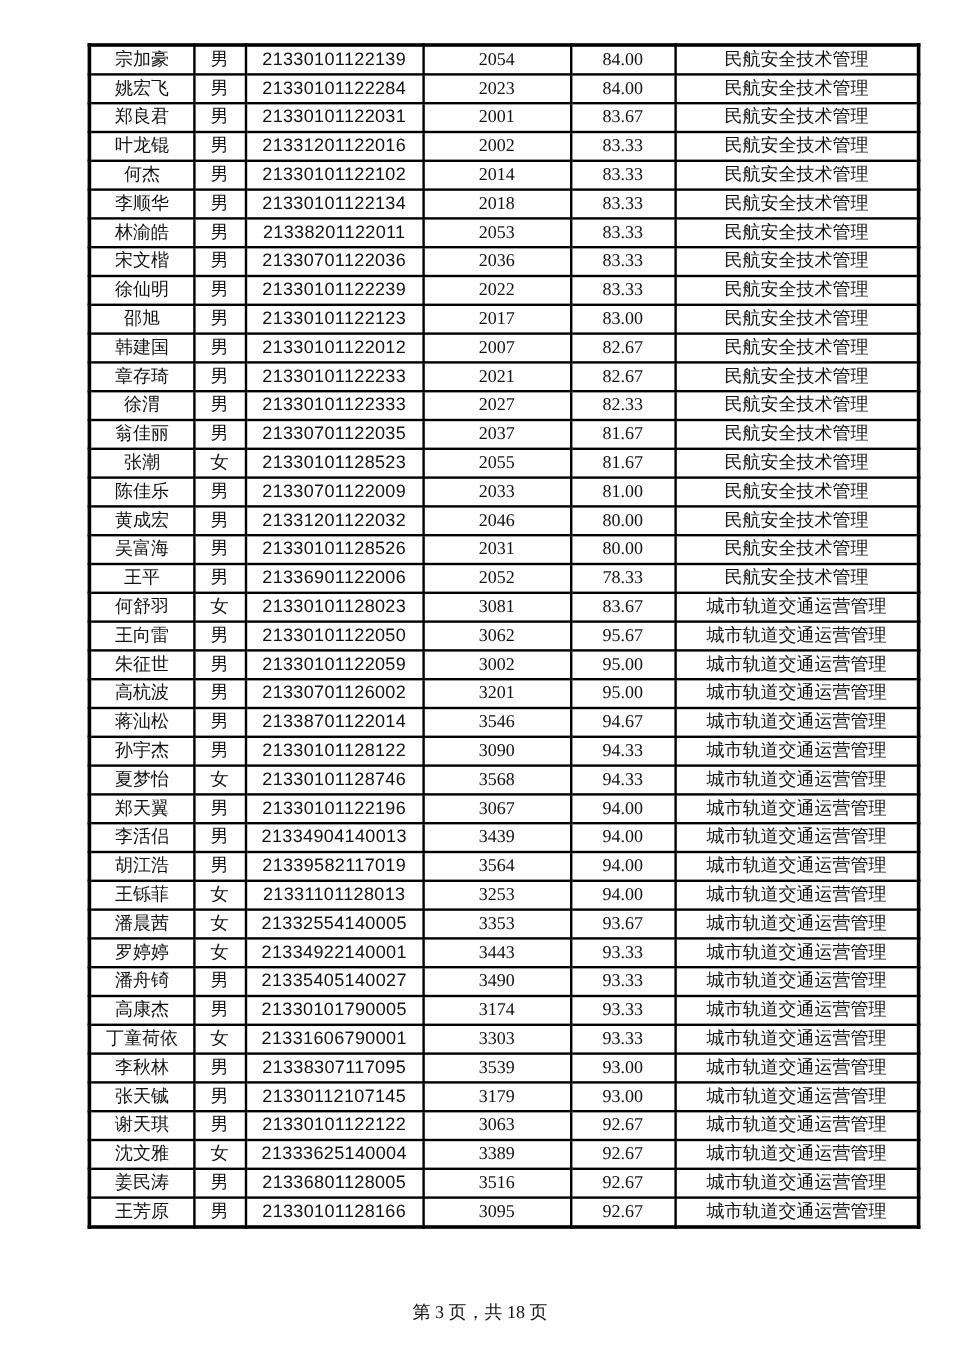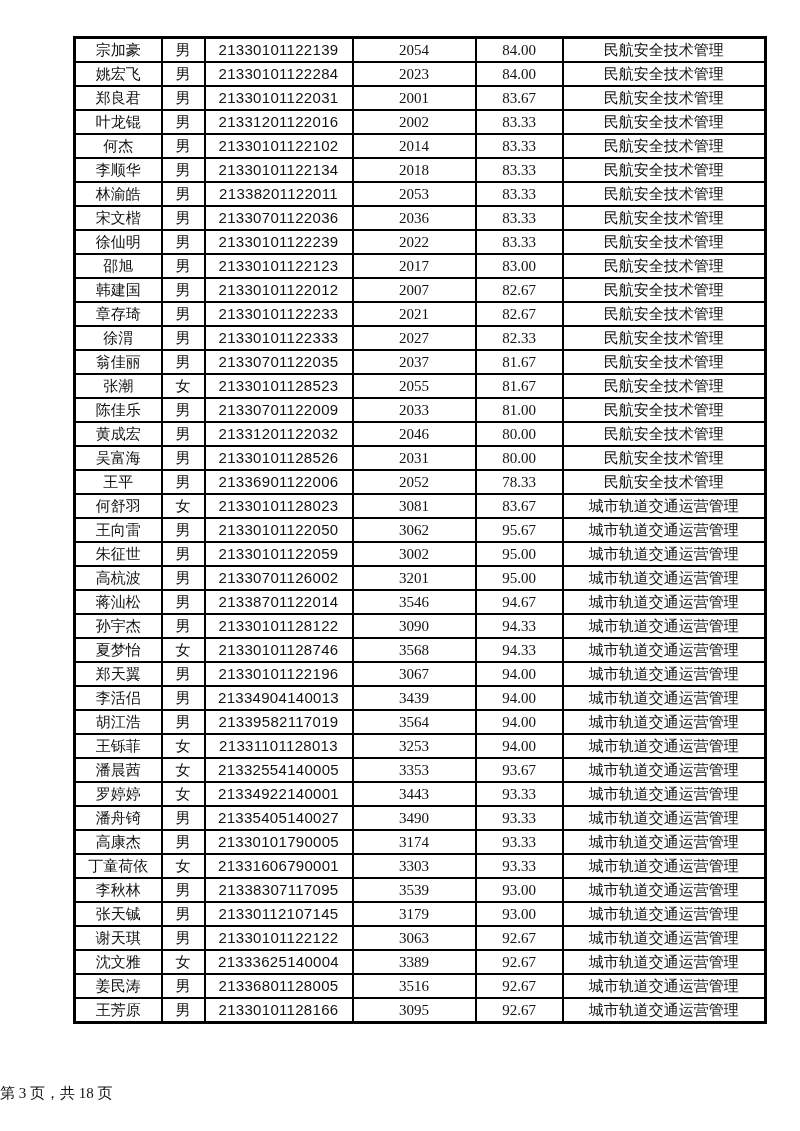--- a/index.html
+++ b/index.html
@@ -51,20 +51,21 @@
   td.col-gender { font-family: "Liberation Serif", serif; font-size: 15px; }
   td.col-id     { font-family: "Liberation Sans", sans-serif; font-size: 15px; letter-spacing: 0.3px; }
   td.col-number { font-family: "Liberation Serif", serif; font-size: 15px; }
   td.col-score  { font-family: "Liberation Serif", serif; font-size: 15px; }
   td.col-major  { font-family: "Liberation Serif", serif; font-size: 14px; }
   .footer {
     position: absolute;
     left: 0;
     top: 1084px;
     width: 800px;
+    text-align: center;
     font-family: "Liberation Serif", serif;
     font-size: 15px;
     color: #111111;
   }
 </style>
 </head>
 <body>
 
 <div class="page">
 

